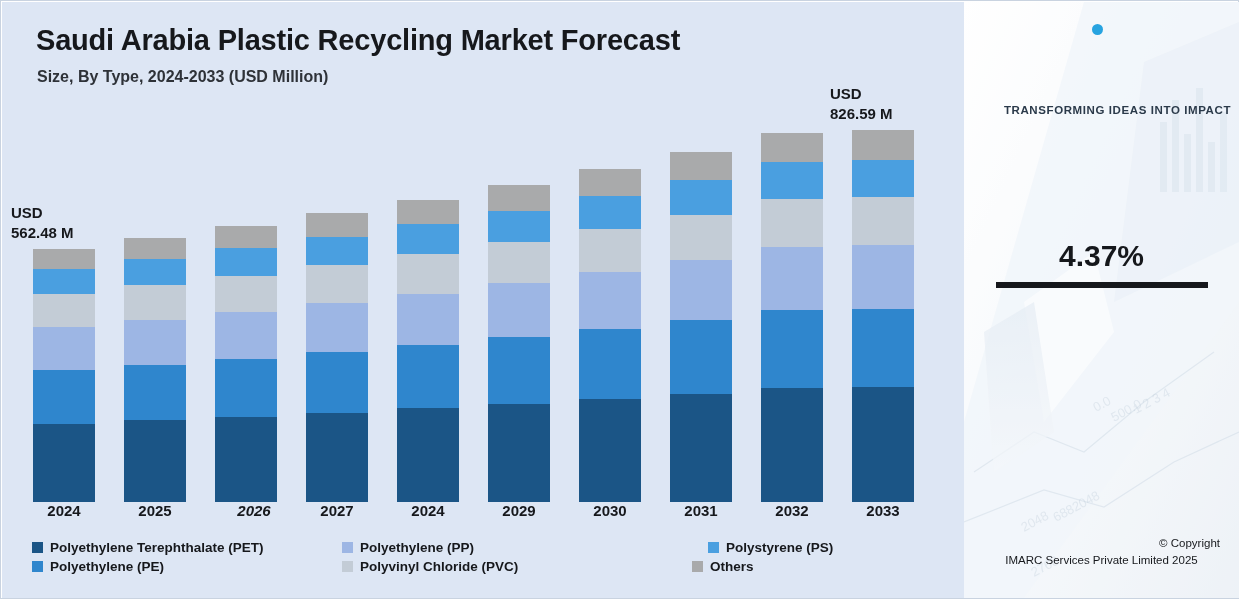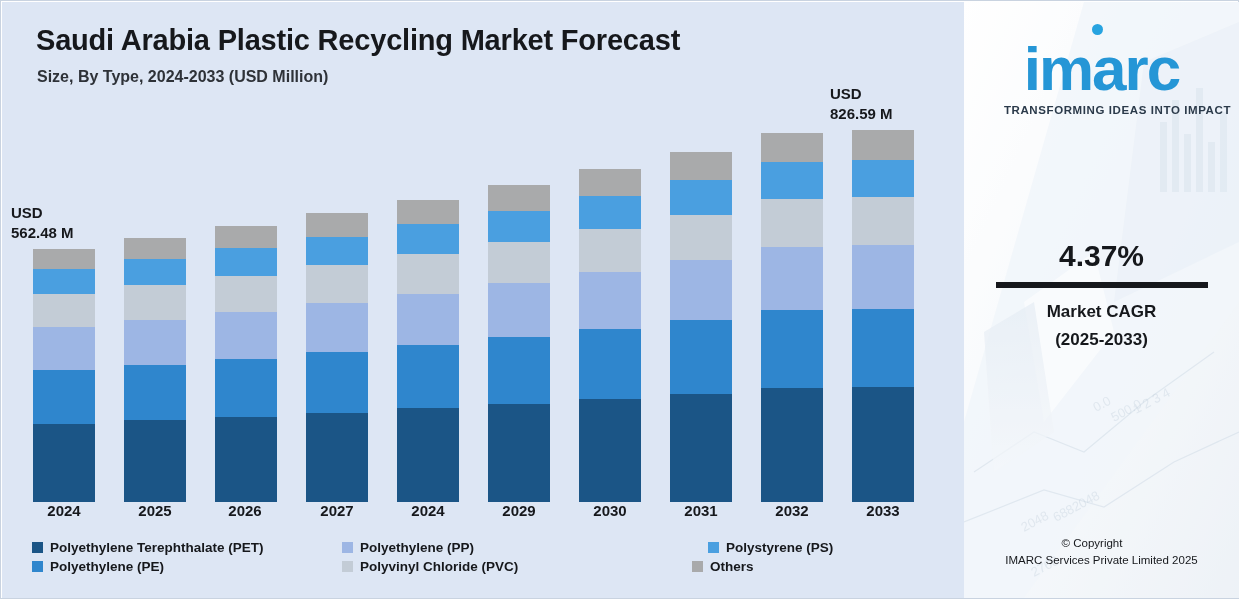--- a/index.html
+++ b/index.html
@@ -116,21 +116,21 @@
   }
   #cagr-label1{
     position:absolute;left:0;top:300px;width:275px;text-align:center;
     font-size:17px;font-weight:bold;color:#16181c;
   }
   #cagr-label2{
     position:absolute;left:0;top:328px;width:275px;text-align:center;
     font-size:17px;font-weight:bold;color:#16181c;
   }
   #copyright1{
-    position:absolute;left:0;top:535px;width:256px;text-align:center;
+    position:absolute;left:0;top:535px;width:256px;text-align:right;
     font-size:11.5px;color:#16181c;
   }
   #copyright2{
     position:absolute;left:0;top:552px;width:275px;text-align:center;
     font-size:11.5px;color:#16181c;
   }
 </style>
 </head>
 <body>
 
@@ -227,21 +227,21 @@
           <div>562.48 M</div>
         </div>
         <div class="bar-label" style="width: 106px; left: 828px; top: -18px;">
           <div>USD</div>
           <div>826.59 M</div>
         </div>
       </div>
     <div id="xaxis">
         <div class="xtick" style="left: 31px;">2024</div>
         <div class="xtick" style="left: 122px;">2025</div>
-        <div class="xtick" style="left: 212px;">2026</div>
+        <div class="xtick" style="left: 221px; font-style: italic;">2026</div>
         <div class="xtick" style="left: 304px;">2027</div>
         <div class="xtick" style="left: 395px;">2024</div>
         <div class="xtick" style="left: 486px;">2029</div>
         <div class="xtick" style="left: 577px;">2030</div>
         <div class="xtick" style="left: 668px;">2031</div>
         <div class="xtick" style="left: 759px;">2032</div>
         <div class="xtick" style="left: 850px;">2033</div>
       </div>
     <div id="legend">
         <div class="legend-row" style="top: 0px;">
@@ -312,26 +312,23 @@
         <text x="60" y="530" transform="rotate(-28 60 530)">2048</text>
         <text x="92" y="520" transform="rotate(-28 92 520)">6882048</text>
         <text x="70" y="575" transform="rotate(-28 70 575)">2768</text>
       </g>
       <polygon points="60,300 130,250 150,330 80,420" fill="#ffffff" opacity="0.55"></polygon>
       <polygon points="20,330 70,300 90,430 30,470" fill="url(#gB)" opacity="0.7"></polygon>
     </svg>
 
     <div id="logo-wrap">
       <div id="logo-dot"></div>
-      <div id="logo-text">imarc</div>
       <div id="logo-tag">TRANSFORMING IDEAS INTO IMPACT</div>
     </div>
 
     <div id="cagr-value">4.37%</div>
     <div id="cagr-rule"></div>
-    <div id="cagr-label1">Market CAGR</div>
-    <div id="cagr-label2">(2025-2033)</div>
 
     <div id="copyright1">© Copyright</div>
     <div id="copyright2">IMARC Services Private Limited 2025</div>
   </div>
 
 </div>
 
 </body></html>

